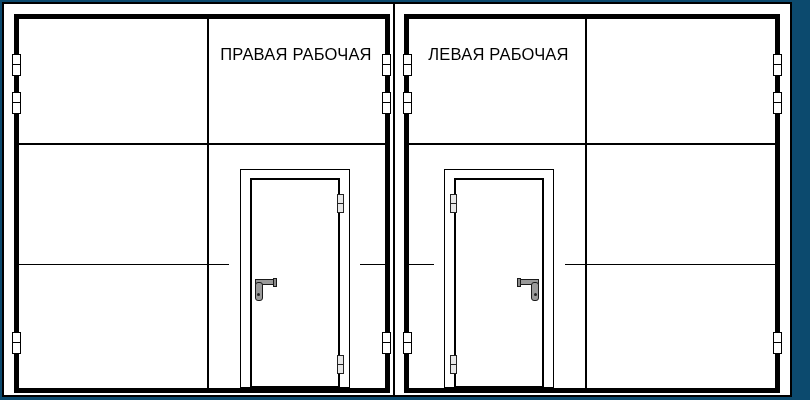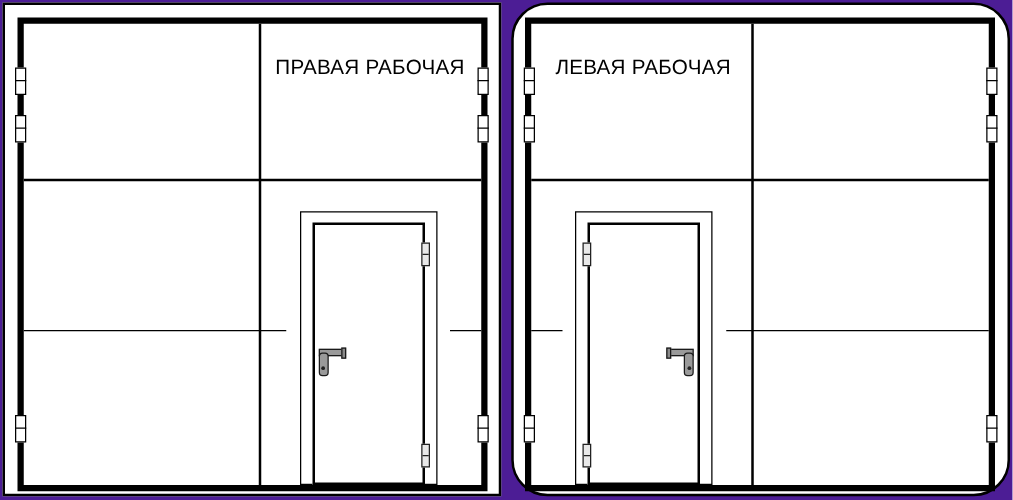--- a/index.html
+++ b/index.html
@@ -1,26 +1,26 @@
 <!DOCTYPE html>
 <html><head>
 <meta charset="utf-8">
 <style>
   html,body{margin:0;padding:0;background:#fff;}
   .canvas{
-    position:relative;width:810px;height:400px;background:#4c1d95;overflow:hidden;
+    position:relative;width:810px;height:400px;background:#0c4a6e;overflow:hidden;
     font-family:"Liberation Sans", sans-serif;
   }
   
   .gate{
     position:absolute;top:2px;width:399px;height:395px;
     border:2px solid #000;box-sizing:border-box;background:#fff;
   }
   .gate-a{left:2px;}
-  .gate-b{left:409px;border-radius:29px;}
+  .gate-b{left:393px;}
   .structure{position:absolute;left:0;top:0;width:395px;height:391px;}
   .mirrored{transform:scaleX(-1);}
   
   .thick-frame{
     position:absolute;left:10px;top:10px;width:376px;height:379px;
     border:5.5px solid #000;box-sizing:border-box;z-index:3;background:transparent;
   }
   
   .v-divider{position:absolute;left:203px;top:15px;width:2px;height:369px;background:#000;z-index:1;}
   .seam{position:absolute;height:1.8px;background:#000;z-index:1;}

